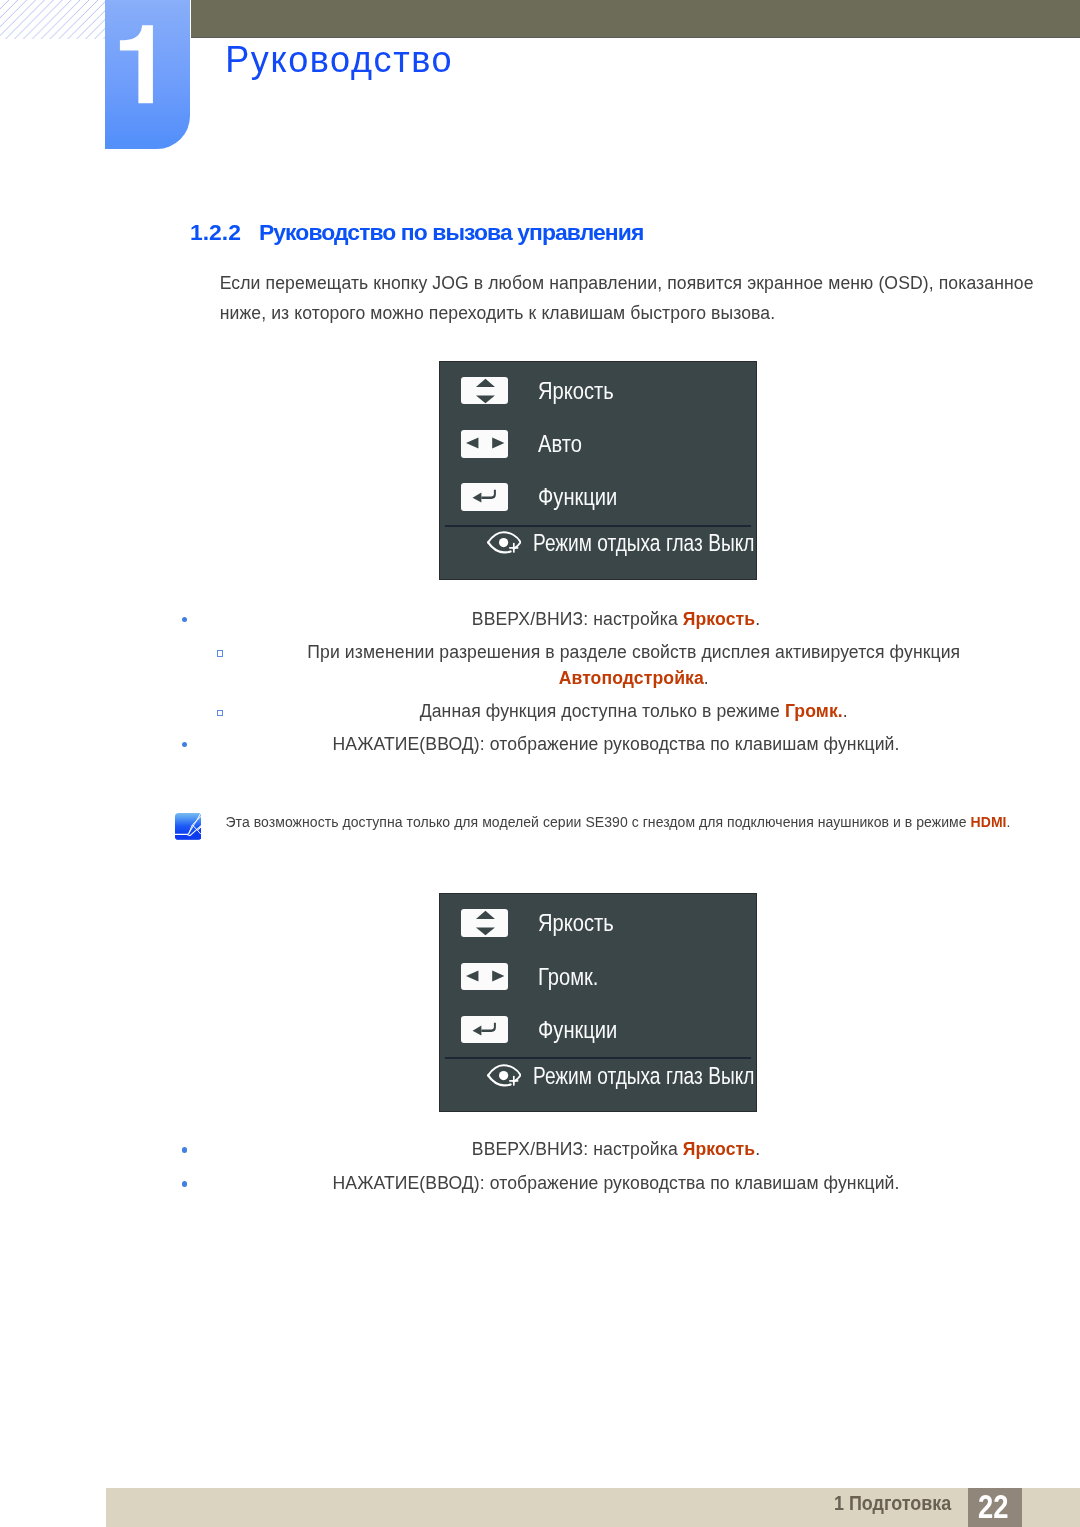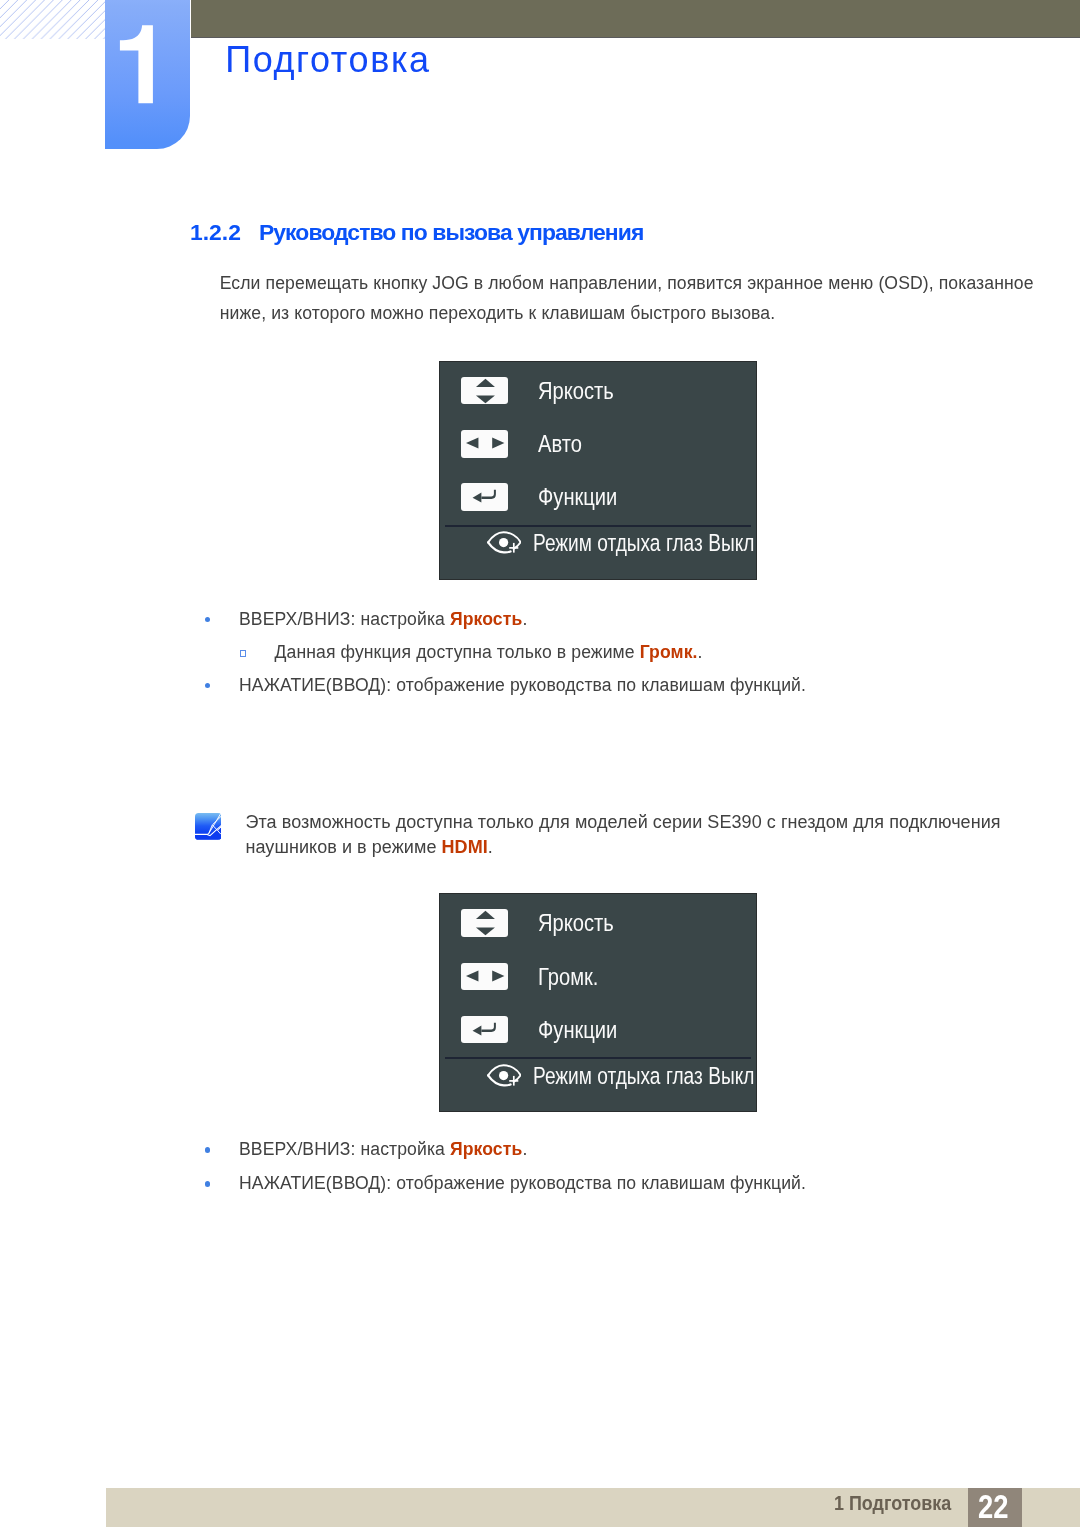--- a/index.html
+++ b/index.html
@@ -18,33 +18,33 @@
   .chaptitle{position:absolute;left:225.2px;top:42.2px;color:#1148f7;font-size:36px;
     letter-spacing:1.6px;line-height:1;}
 
   
   .h2{position:absolute;left:190.0px;top:221.0px;color:#0a52f8;font-size:22.9px;
     font-weight:bold;white-space:nowrap;letter-spacing:-0.91px;line-height:1;}
   .h2 .num{display:inline-block;width:68.9px;letter-spacing:0;}
   .intro{position:absolute;left:189.7px;top:269.2px;width:816px;color:#414141;
     font-size:17.6px;letter-spacing:.1px;line-height:29.6px;margin-left:30px;}
 
-  .bl{position:absolute;left:203px;width:836px;color:#414141;font-size:17.6px;
-      letter-spacing:.1px;}
+  .bl{position:absolute;left:180px;width:836px;color:#414141;font-size:17.6px;
+      letter-spacing:.1px;text-align:center;}
   .b1{position:relative;padding-left:36px;line-height:26.5px;margin-top:6.4px;}
   .b1::before{content:"";position:absolute;left:1.8px;top:11.0px;width:5.2px;height:5.2px;
     border-radius:50%;background:#4080e2;}
   .b2{position:relative;padding-left:71.5px;line-height:26.5px;margin-top:6.4px;}
   .b2::before{content:"";position:absolute;left:37.3px;top:11.6px;width:4.2px;height:4.2px;
     border:1.4px solid #5a8de9;background:#fff;}
   #bl2 .b1{margin-top:7.45px;}
   .bl > div:first-child{margin-top:0 !important;}
   .em{color:#c23a03;font-weight:bold;}
 
-  .note{position:absolute;left:195px;width:836px;color:#414141;font-size:18px;
+  .note{position:absolute;left:175px;width:836px;color:#414141;font-size:14px;
     letter-spacing:.06px;line-height:25.7px;}
   .noteicon{position:absolute;left:-0.1px;top:3.1px;}
   .notetxt{padding-left:50.5px;}
 
   
   .osd{position:absolute;background:#3a4648;outline:1px solid #292d2e;width:316px;height:217px;}
   .osdrow{position:absolute;left:21.3px;display:flex;align-items:center;}
   .key{width:46.8px;height:27.6px;background:#fbfbfb;border-radius:3px;position:relative;
        display:block;}
   .ic{position:absolute;left:0.4px;top:0;}
@@ -80,21 +80,21 @@
       </defs>
     <rect width="106" height="39" fill="url(#hp)"></rect>
   </svg>
 </div>
 <div class="olive"></div>
 <div class="chaptab">
   <svg class="chapnum" width="40" height="82" viewBox="0 0 40 82">
     <path d="M33.9 1.2 L23.1 1.2 C22.6 8.2 19.4 12.6 13.0 15.0 C9.6 16.0 5.2 16.3 0.9 16.3 L0.9 26.5 L19.4 26.5 L19.4 79.2 L33.9 79.2 Z" fill="#ffffff"></path>
   </svg>
 </div>
-<div class="chaptitle">Подготовка</div>
+<div class="chaptitle">Руководство</div>
 
 <div class="h2"><span class="num">1.2.2</span><span>Руководство по вызова управления</span></div>
 <div class="intro">Если перемещать кнопку JOG в любом направлении, появится экранное меню (OSD), показанное ниже, из которого можно переходить к клавишам быстрого вызова.</div>
 
 <div class="osd" id="osd1" style="left:440px;top:362px;">
     <div class="osdrow" style="top:14.6px;">
       <span class="key">
         <svg class="ic" width="46.8" height="27.6" viewBox="0 0 46.8 27.6">
           <path d="M23.45 1.85 L32.95 10.1 H13.95 Z" fill="#3a4648"></path>
           <path d="M23.45 26.35 L13.95 18.6 H32.95 Z" fill="#3a4648"></path>
@@ -128,20 +128,21 @@
         <circle cx="16.6" cy="11.6" r="4.6" fill="#ffffff"></circle>
         <path d="M26.8 11.9 V21.6" stroke="#ffffff" stroke-width="1.7" fill="none"></path>
         <path d="M22.2 16.9 H31.3" stroke="#ffffff" stroke-width="1.7" fill="none"></path>
       </svg>
       <span class="osdlabel" style="margin-left:12.3px;line-height:23px;">Режим отдыха глаз Выкл</span>
     </div>
   </div>
 
 <div class="bl" id="bl1" style="top:605.9px;">
     <div class="b1">ВВЕРХ/ВНИЗ: настройка <span class="em">Яркость</span>.</div>
+    <div class="b2">При изменении разрешения в разделе свойств дисплея активируется функция <span class="em">Автоподстройка</span>.</div>
     <div class="b2">Данная функция доступна только в режиме <span class="em">Громк.</span>.</div>
     <div class="b1">НАЖАТИЕ(ВВОД): отображение руководства по клавишам функций.</div>
   </div>
 
 <div class="note" id="note1" style="top:809.7px;">
     <span class="noteicon"><svg width="26.5" height="26.8" viewBox="0 0 26.5 26.8">
         <defs>
           <linearGradient id="ng" x1="0" y1="0" x2="0" y2="1">
             <stop offset="0" stop-color="#79bcf1"></stop>
             <stop offset="0.22" stop-color="#4d93f3"></stop>

